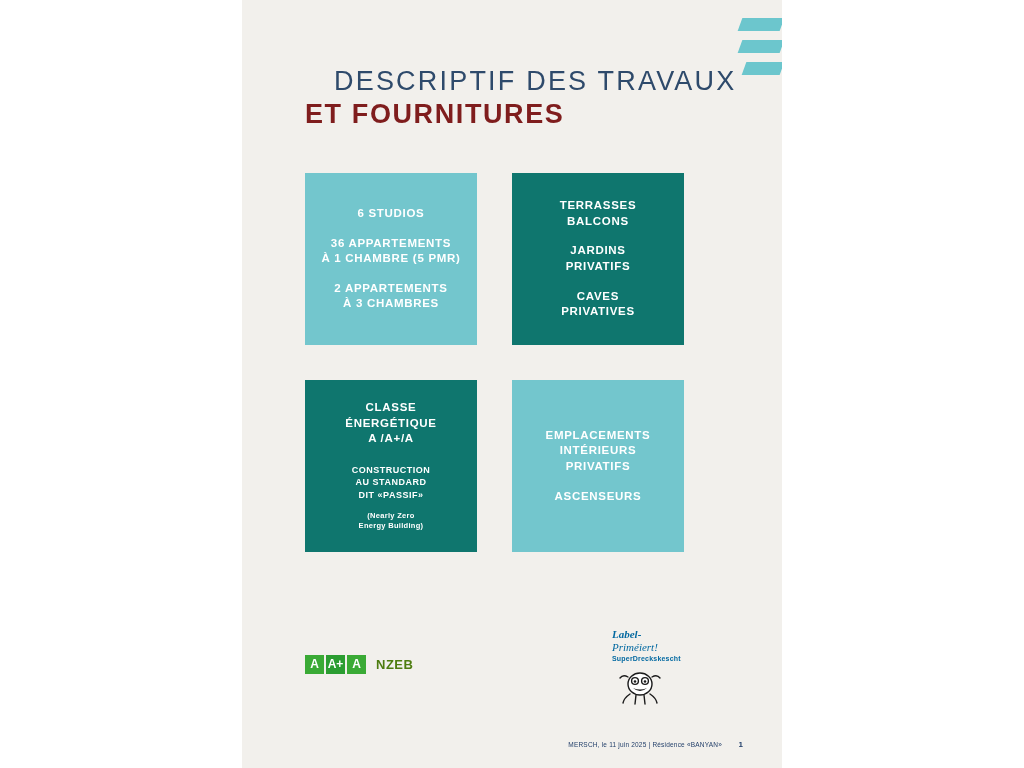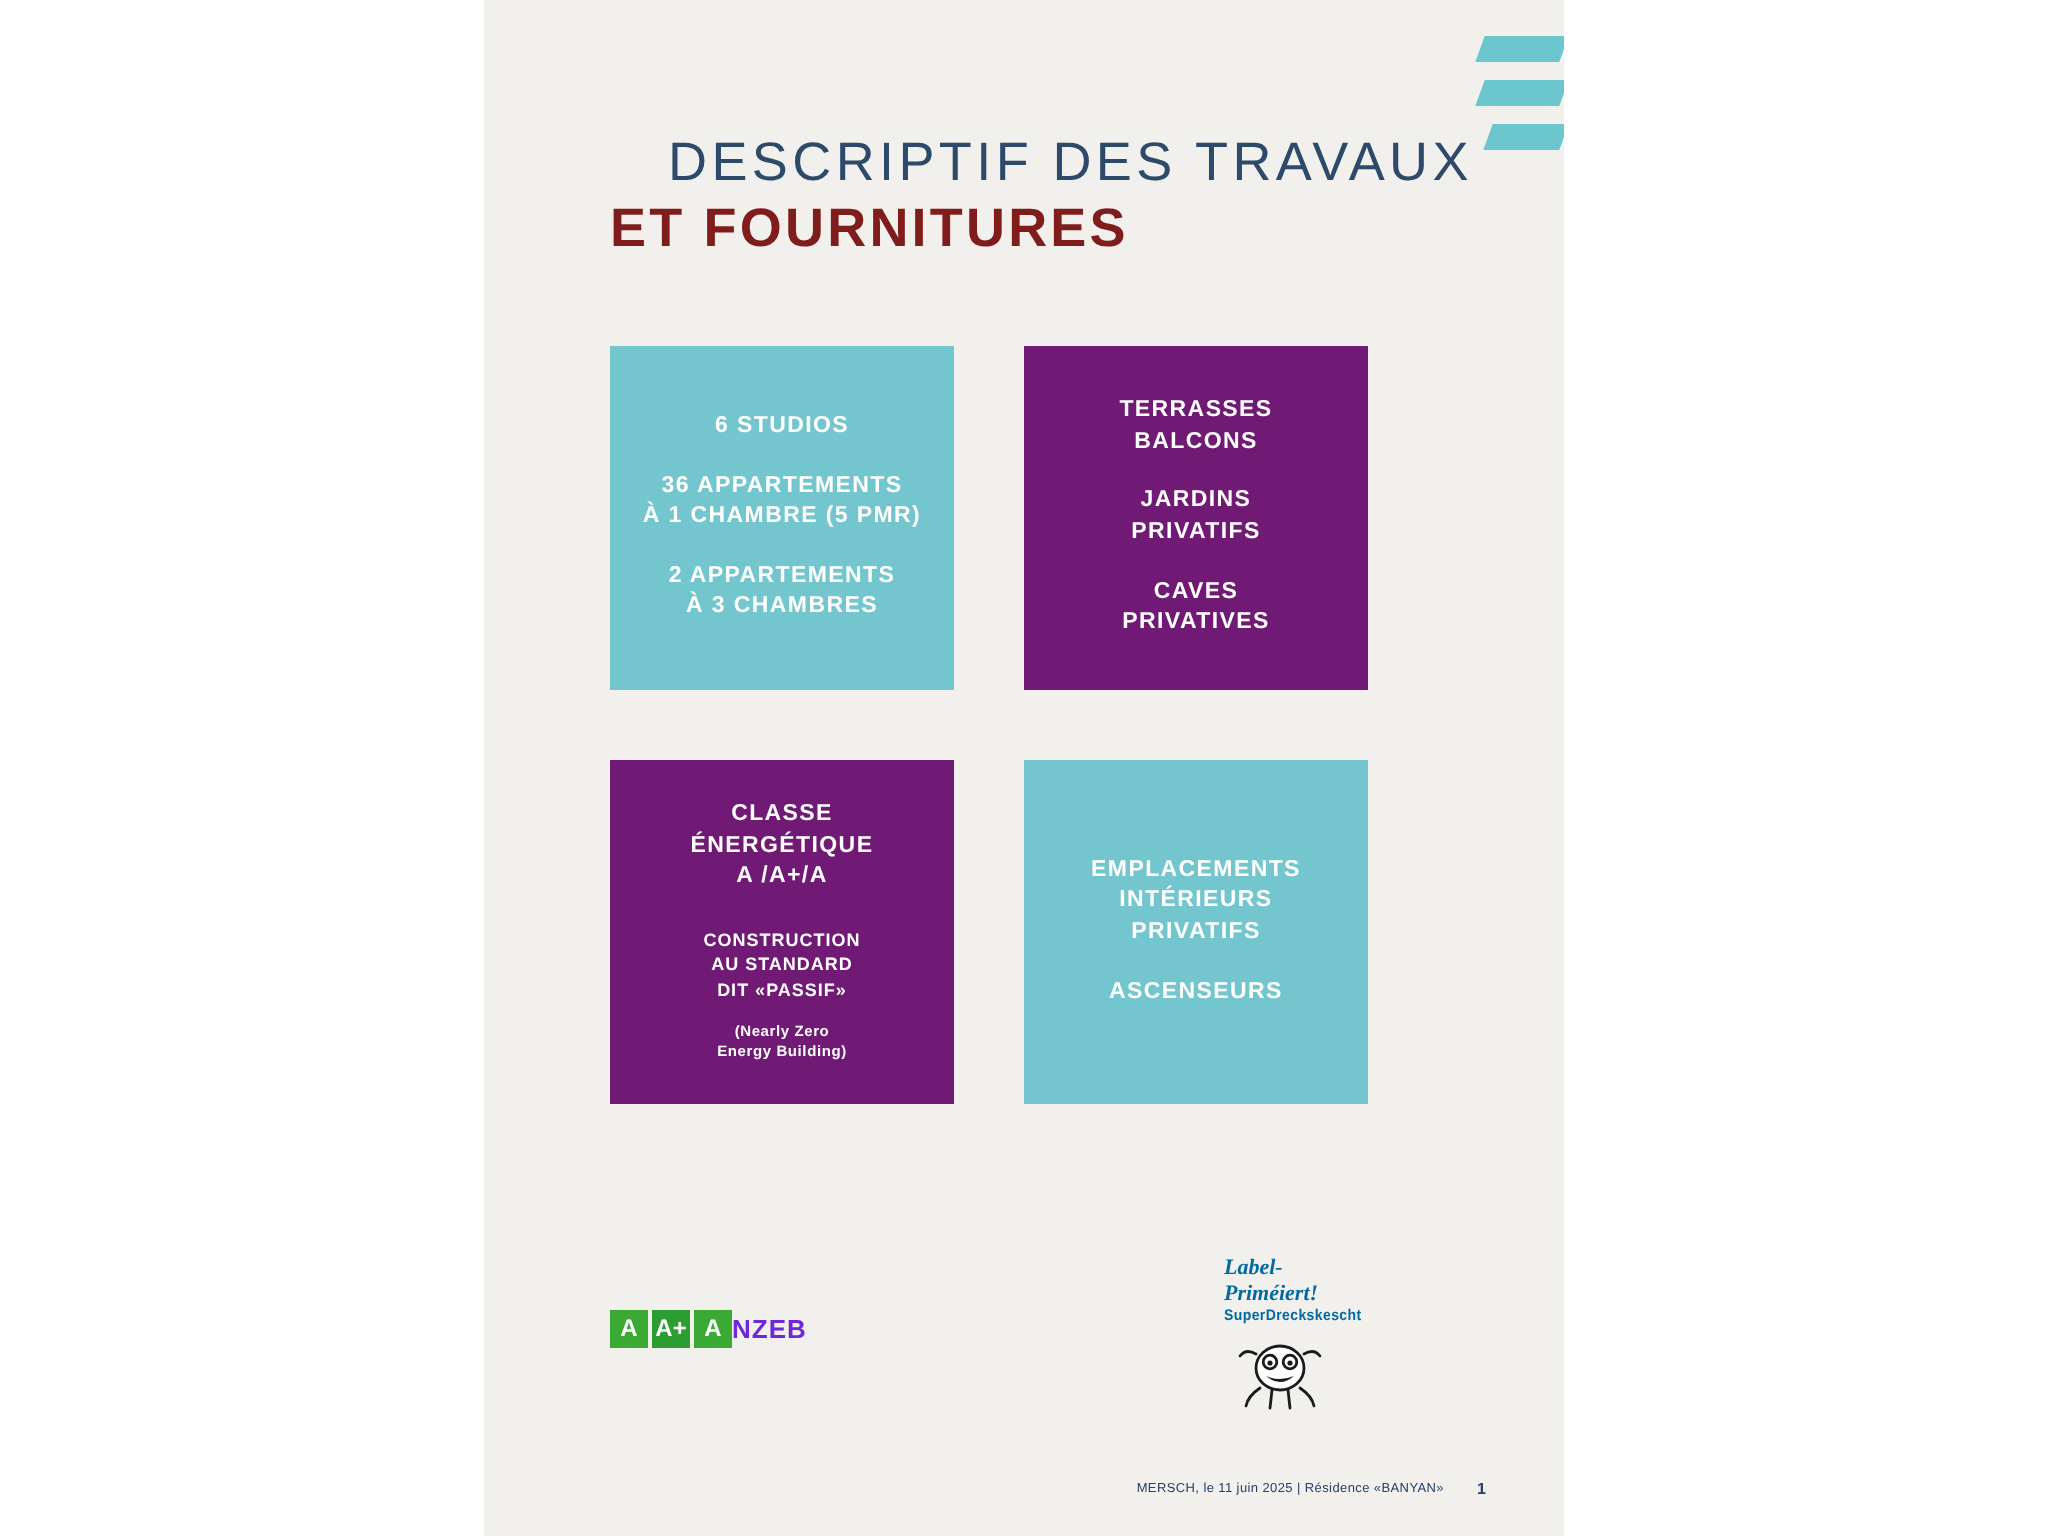--- a/index.html
+++ b/index.html
@@ -78,21 +78,21 @@
     box-sizing: border-box;
     display: flex;
     flex-direction: column;
     align-items: center;
     justify-content: center;
     text-align: center;
     color: #ffffff;
     padding: 10px 8px;
   }
   .card.teal { background: #73c6cd; }
-  .card.navy { background: #701a75; }
+  .card.navy { background: #0f766e; }
 
   .card-a { left: 0px;   top: 0px;   width: 172px; height: 172px; }
   .card-b { left: 207px; top: 0px;   width: 172px; height: 172px; }
   .card-c { left: 0px;   top: 207px; width: 172px; height: 172px; }
   .card-d { left: 207px; top: 207px; width: 172px; height: 172px; }
 
   .line {
     font-size: 11.5px;
     font-weight: bold;
     letter-spacing: 0.7px;
@@ -138,23 +138,24 @@
     height: 19px;
     background: #3aaa35;
     color: #ffffff;
     font-size: 12px;
     font-weight: bold;
     line-height: 19px;
     text-align: center;
   }
   .aaa span.mid { background: #2b9d31; }
   .nzeb-label {
+    margin-left: 10px;
     font-size: 13px;
     font-weight: bold;
-    color: #6d28d9;
+    color: #4d7c0f;
     letter-spacing: 0.5px;
     text-align: center;
   }
 
   
   .label-mark {
     position: absolute;
     left: 370px;
     top: 628px;
     width: 100px;
@@ -164,21 +165,21 @@
   .label-mark .l1 {
     font-family: "Liberation Serif", serif;
     font-style: italic;
     font-weight: bold;
     font-size: 11px;
     line-height: 1.15;
   }
   .label-mark .l2 {
     font-family: "Liberation Serif", serif;
     font-style: italic;
-    font-weight: bold;
+    font-weight: normal;
     font-size: 11px;
     line-height: 1.15;
   }
   .label-mark .arc {
     font-size: 7px;
     font-weight: bold;
     letter-spacing: 0.2px;
     margin-top: 2px;
     transform: scaleY(1.1);
   }

